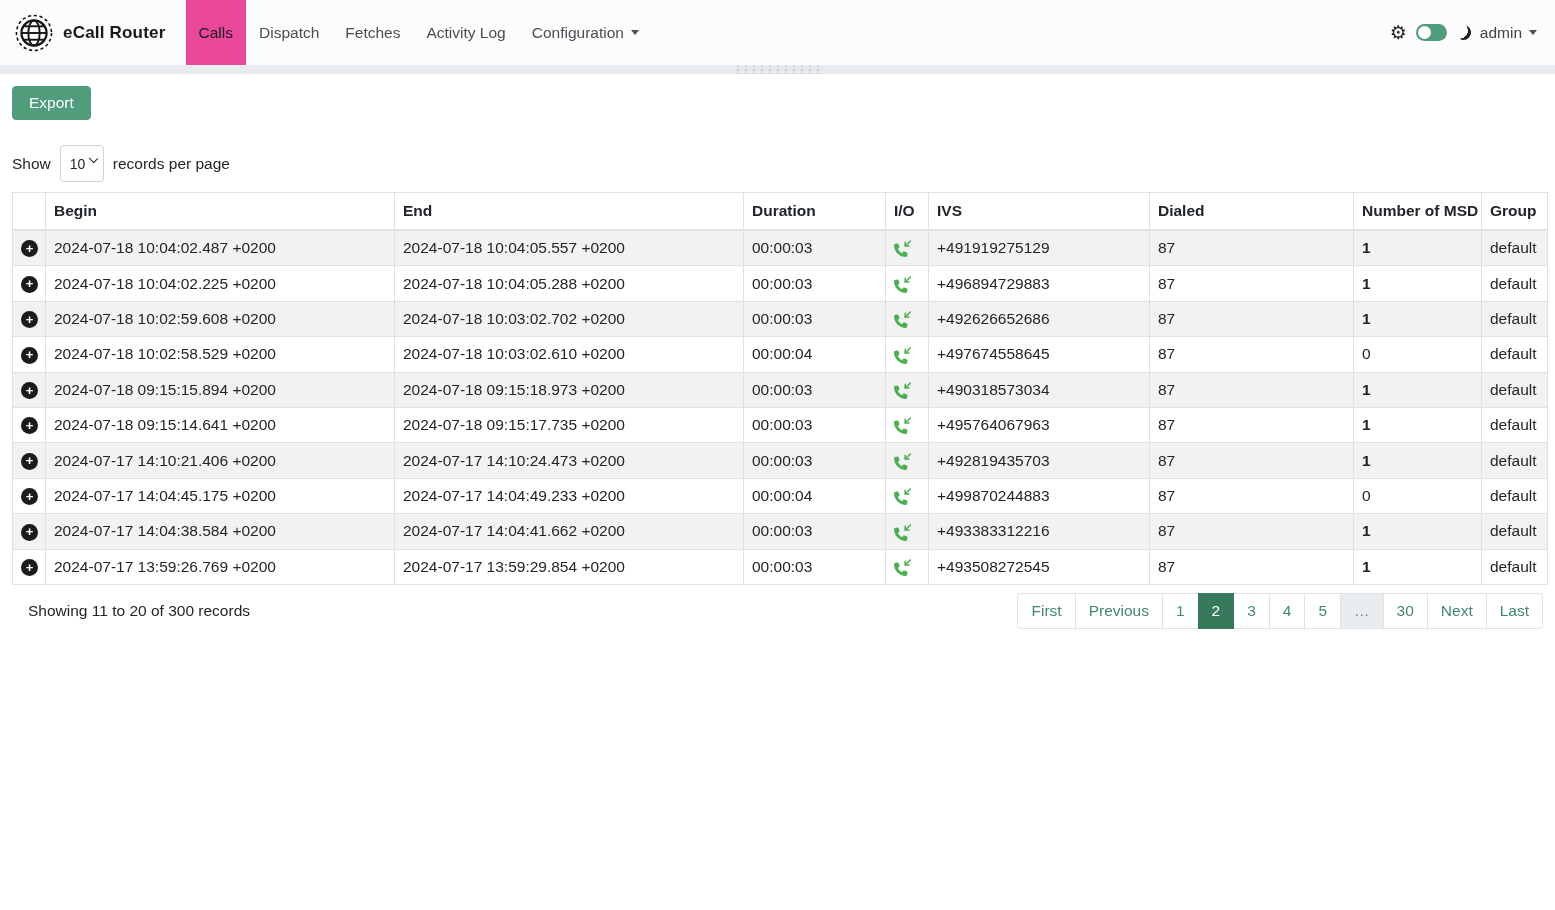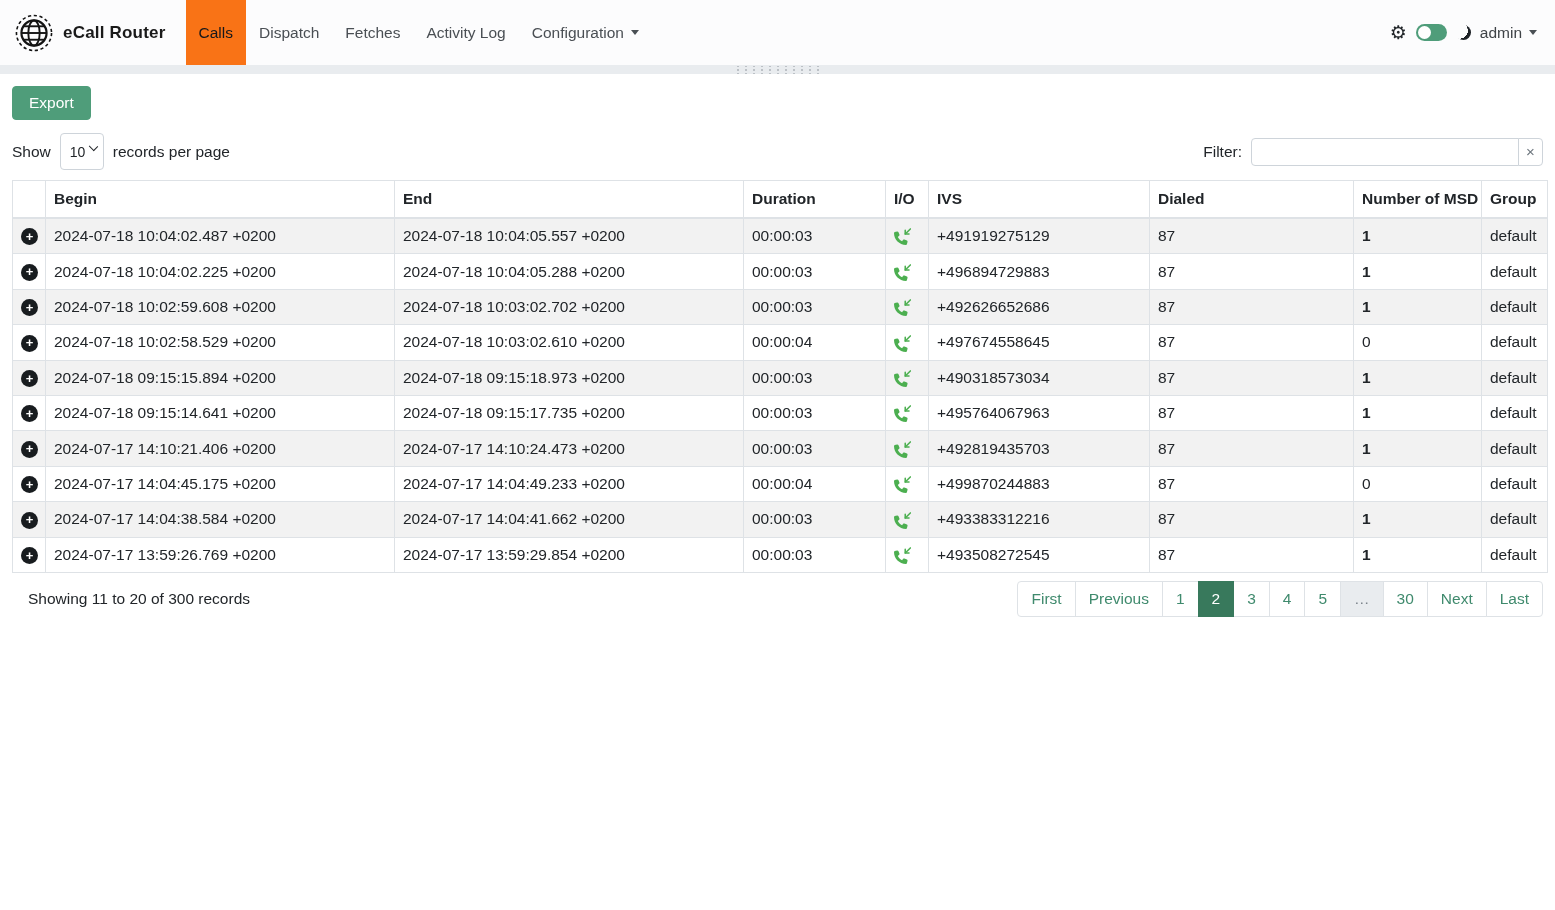--- a/index.html
+++ b/index.html
@@ -18,21 +18,21 @@
     display:flex; align-items:center; gap:10px; padding:0 20px 0 15px;
     text-decoration:none; color:#1a1a1a; cursor:pointer;
   }
   .logo-badge { width:38px; height:38px; display:flex; align-items:center; justify-content:center; }
   .brand-text { font-weight:700; font-size:17px; letter-spacing:.2px; }
   .nav-links { display:flex; align-items:stretch; }
   .nav-link {
     display:flex; align-items:center; padding:0 13px; text-decoration:none;
     color:#4a4f54; font-size:15.5px; cursor:pointer;
   }
-  .nav-link.active { background:#f97316; color:#16181b; }
+  .nav-link.active { background:#ec4899; color:#16181b; }
   .caret {
     display:inline-block; width:0; height:0; margin-left:7px;
     border-left:4.5px solid transparent; border-right:4.5px solid transparent;
     border-top:5px solid #4a4f54;
   }
   .nav-right { margin-left:auto; display:flex; align-items:center; gap:9px; padding-right:18px; }
   .gear { font-size:19px; color:#212529; line-height:1; }
   .switch {
     width:31px; height:17px; border-radius:9px; background:#4f9d7a;
     position:relative; cursor:pointer; flex:0 0 auto;
@@ -55,21 +55,21 @@
     background-size:8px 4px; background-position:center;
   }
 
   
   .content { padding:12px 12px 0 12px; }
   .btn-export {
     background:#4f9d7a; color:#fff; border:1px solid #4f9d7a; border-radius:4px;
     font-size:15.5px; padding:7px 16px; cursor:pointer;
     font-family:"Liberation Sans", sans-serif;
   }
-  .controls { margin-top:13px; display:flex; align-items:center; justify-content:space-between; }
+  .controls { margin-top:25px; display:flex; align-items:center; justify-content:space-between; }
   .show-group { display:flex; align-items:center; gap:9px; }
   .select-wrap { position:relative; display:inline-block; }
   .page-size {
     appearance:none; -webkit-appearance:none; width:44px; height:37px;
     border:1px solid #ced4da; border-radius:4px; background:#fff;
     font-size:14px; padding:0 0 0 9px; color:#212529; cursor:pointer;
     font-family:"Liberation Sans", sans-serif;
   }
   .select-chevron {
     position:absolute; right:7px; top:10px; width:7px; height:7px; pointer-events:none;
@@ -177,27 +177,20 @@
   <div class="controls">
     <div class="show-group">
       <span>Show</span>
       <span class="select-wrap">
         <select class="page-size">
           <option>10</option>
         </select>
         <span class="select-chevron"></span>
       </span>
       <span>records per page</span>
-    </div>
-    <div class="filter-group">
-      <span class="filter-label">Filter:</span>
-      <input class="filter-input" type="text" value="" style="">
-      <button class="filter-clear">
-        <span>×</span>
-      </button>
     </div>
   </div>
 
   <table class="calls">
     <colgroup>
         <col style="width: 33px;">
         <col style="width: 349px;">
         <col style="width: 349px;">
         <col style="width: 142px;">
         <col style="width: 43px;">

